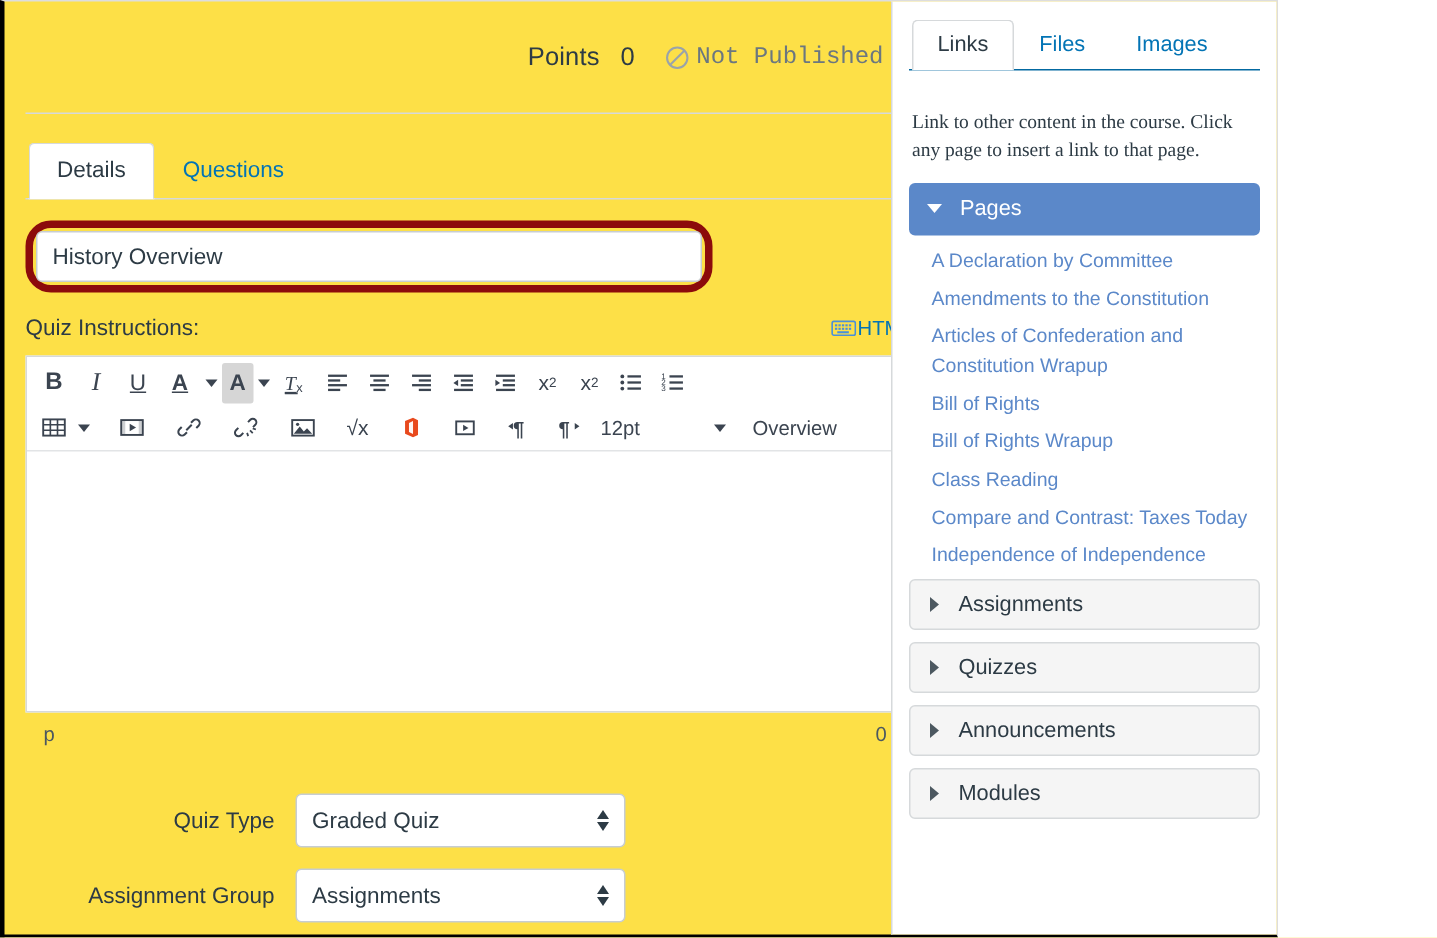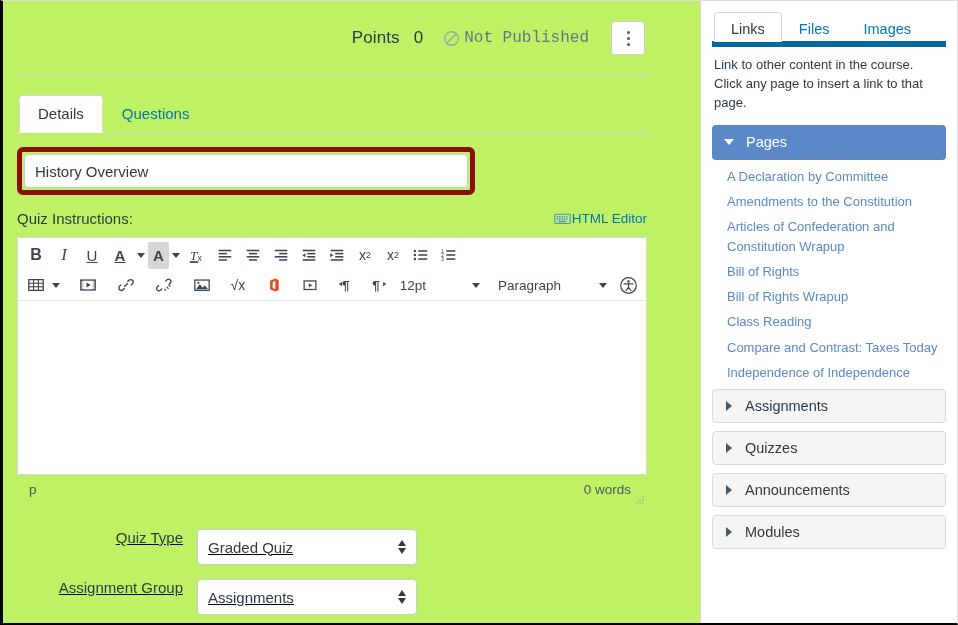--- a/index.html
+++ b/index.html
@@ -5,22 +5,22 @@
   * { box-sizing: border-box; }
   html, body {
     margin: 0; padding: 0;
     width: 958px; height: 625px;
     background: #ffffff;
     font-family: "Liberation Sans", sans-serif;
     overflow: hidden;
   }
   #page {
     position: relative;
-    width: 958px; height: 625px;
-    background: #bef264;
+    width: 852px; height: 625px;
+    background: #fde047;
     border-left: 3px solid #000;
     border-right: 1px solid #dddddd;
     border-top: 1px solid #dddddd;
     border-bottom: 2px solid #000;
   }
 
   
   #left-col {
     position: absolute;
     left: 0; top: 0;
@@ -103,21 +103,21 @@
   }
   .tab.inactive {
     color: #0374b5;
     border: 1px solid transparent;
   }
 
   
   .title-highlight {
     margin-top: 14px;
     border: 5px solid #8c0b0b;
-    border-radius: 6px;
+    border-radius: 17px;
     padding: 2px;
     width: 458px;
   }
   .title-input {
     width: 100%;
     height: 34px;
     border: 1px solid #c7cdd1;
     border-radius: 4px;
     font-size: 15px;
     color: #2d3b45;
@@ -204,23 +204,22 @@
   .status-words { padding-right: 14px; }
   .resize-grip {
     position: absolute;
     right: 2px; bottom: -2px;
     width: 11px; height: 11px;
   }
 
   
   .form-grid { margin-top: 26px; }
   .form-row {
-    display: flex; 
+    display: flex; align-items: center;
     margin-bottom: 14px;
-    text-decoration: underline;
   }
   .form-label {
     width: 180px;
     text-align: right;
     padding-right: 14px;
     font-size: 15px;
     color: #2d3b45;
   }
   .select-box {
     width: 220px; height: 36px;
@@ -253,22 +252,22 @@
   
   #sidebar {
     position: absolute;
     right: 0; top: 0;
     width: 257px; height: 100%;
     background: #fff;
     border-left: 1px solid #d6d9db;
     padding: 10px 11px 0 11px;
   }
   .side-tabs {
-    display: flex; 
-    border-bottom: 6px solid #0369a1;
+    display: flex; align-items: flex-end;
+    border-bottom: 1px solid #0369a1;
     height: 36px;
     padding-left: 2px;
   }
   .side-tab {
     padding: 8px 16px;
     font-size: 14.5px;
     cursor: pointer;
     position: relative; top: 1px;
   }
   .side-tab.active {
@@ -276,22 +275,23 @@
     border-bottom: 1px solid #fff;
     border-radius: 4px 4px 0 0;
     color: #2d3b45; background: #fff;
   }
   .side-tab.inactive { color: #0374b5; border: 1px solid transparent; }
 
   .side-desc {
     font-size: 13px;
     color: #2d3b45;
     line-height: 1.45;
-    margin-top: 9px;
+    margin-top: 25px;
     padding: 0 2px;
+    font-family: Liberation Serif, serif;
   }
   .pages-header {
     margin-top: 12px;
     background: #5b88c9;
     color: #fff;
     border-radius: 4px;
     height: 35px;
     display: flex; align-items: center;
     padding-left: 12px;
     font-size: 14.5px;
@@ -575,21 +575,21 @@
           <svg viewBox="0 0 20 20" width="18" height="18">
               <text x="1.5" y="16" font-size="15" font-family="'Liberation Sans',sans-serif" font-weight="bold" fill="#3b4450">¶</text>
               <path d="M17 9 L13.5 6.6 L13.5 11.4 Z" fill="#3b4450"></path>
             </svg>
         </div>
         <div class="tb-select fontsize-sel">
           <span class="lbl">12pt</span>
           <span class="caret-tri"></span>
         </div>
         <div class="tb-select para-sel">
-          <span class="lbl">Paragraph</span>
+          <span class="lbl">Overview</span>
           <span class="caret-tri"></span>
         </div>
         <div class="tb-btn" style="margin-left:4px;">
           <svg viewBox="0 0 22 22" width="19" height="19">
               <circle cx="11" cy="11" r="9" fill="none" stroke="#3b4450" stroke-width="1.4"></circle>
               <circle cx="11" cy="6.3" r="1.5" fill="#3b4450"></circle>
               <path d="M5.8 9 L16.2 9 M11 9 L11 13 M11 13 L8.2 17 M11 13 L13.8 17" stroke="#3b4450" stroke-width="1.4" fill="none" stroke-linecap="round"></path>
             </svg>
         </div>
       </div>

